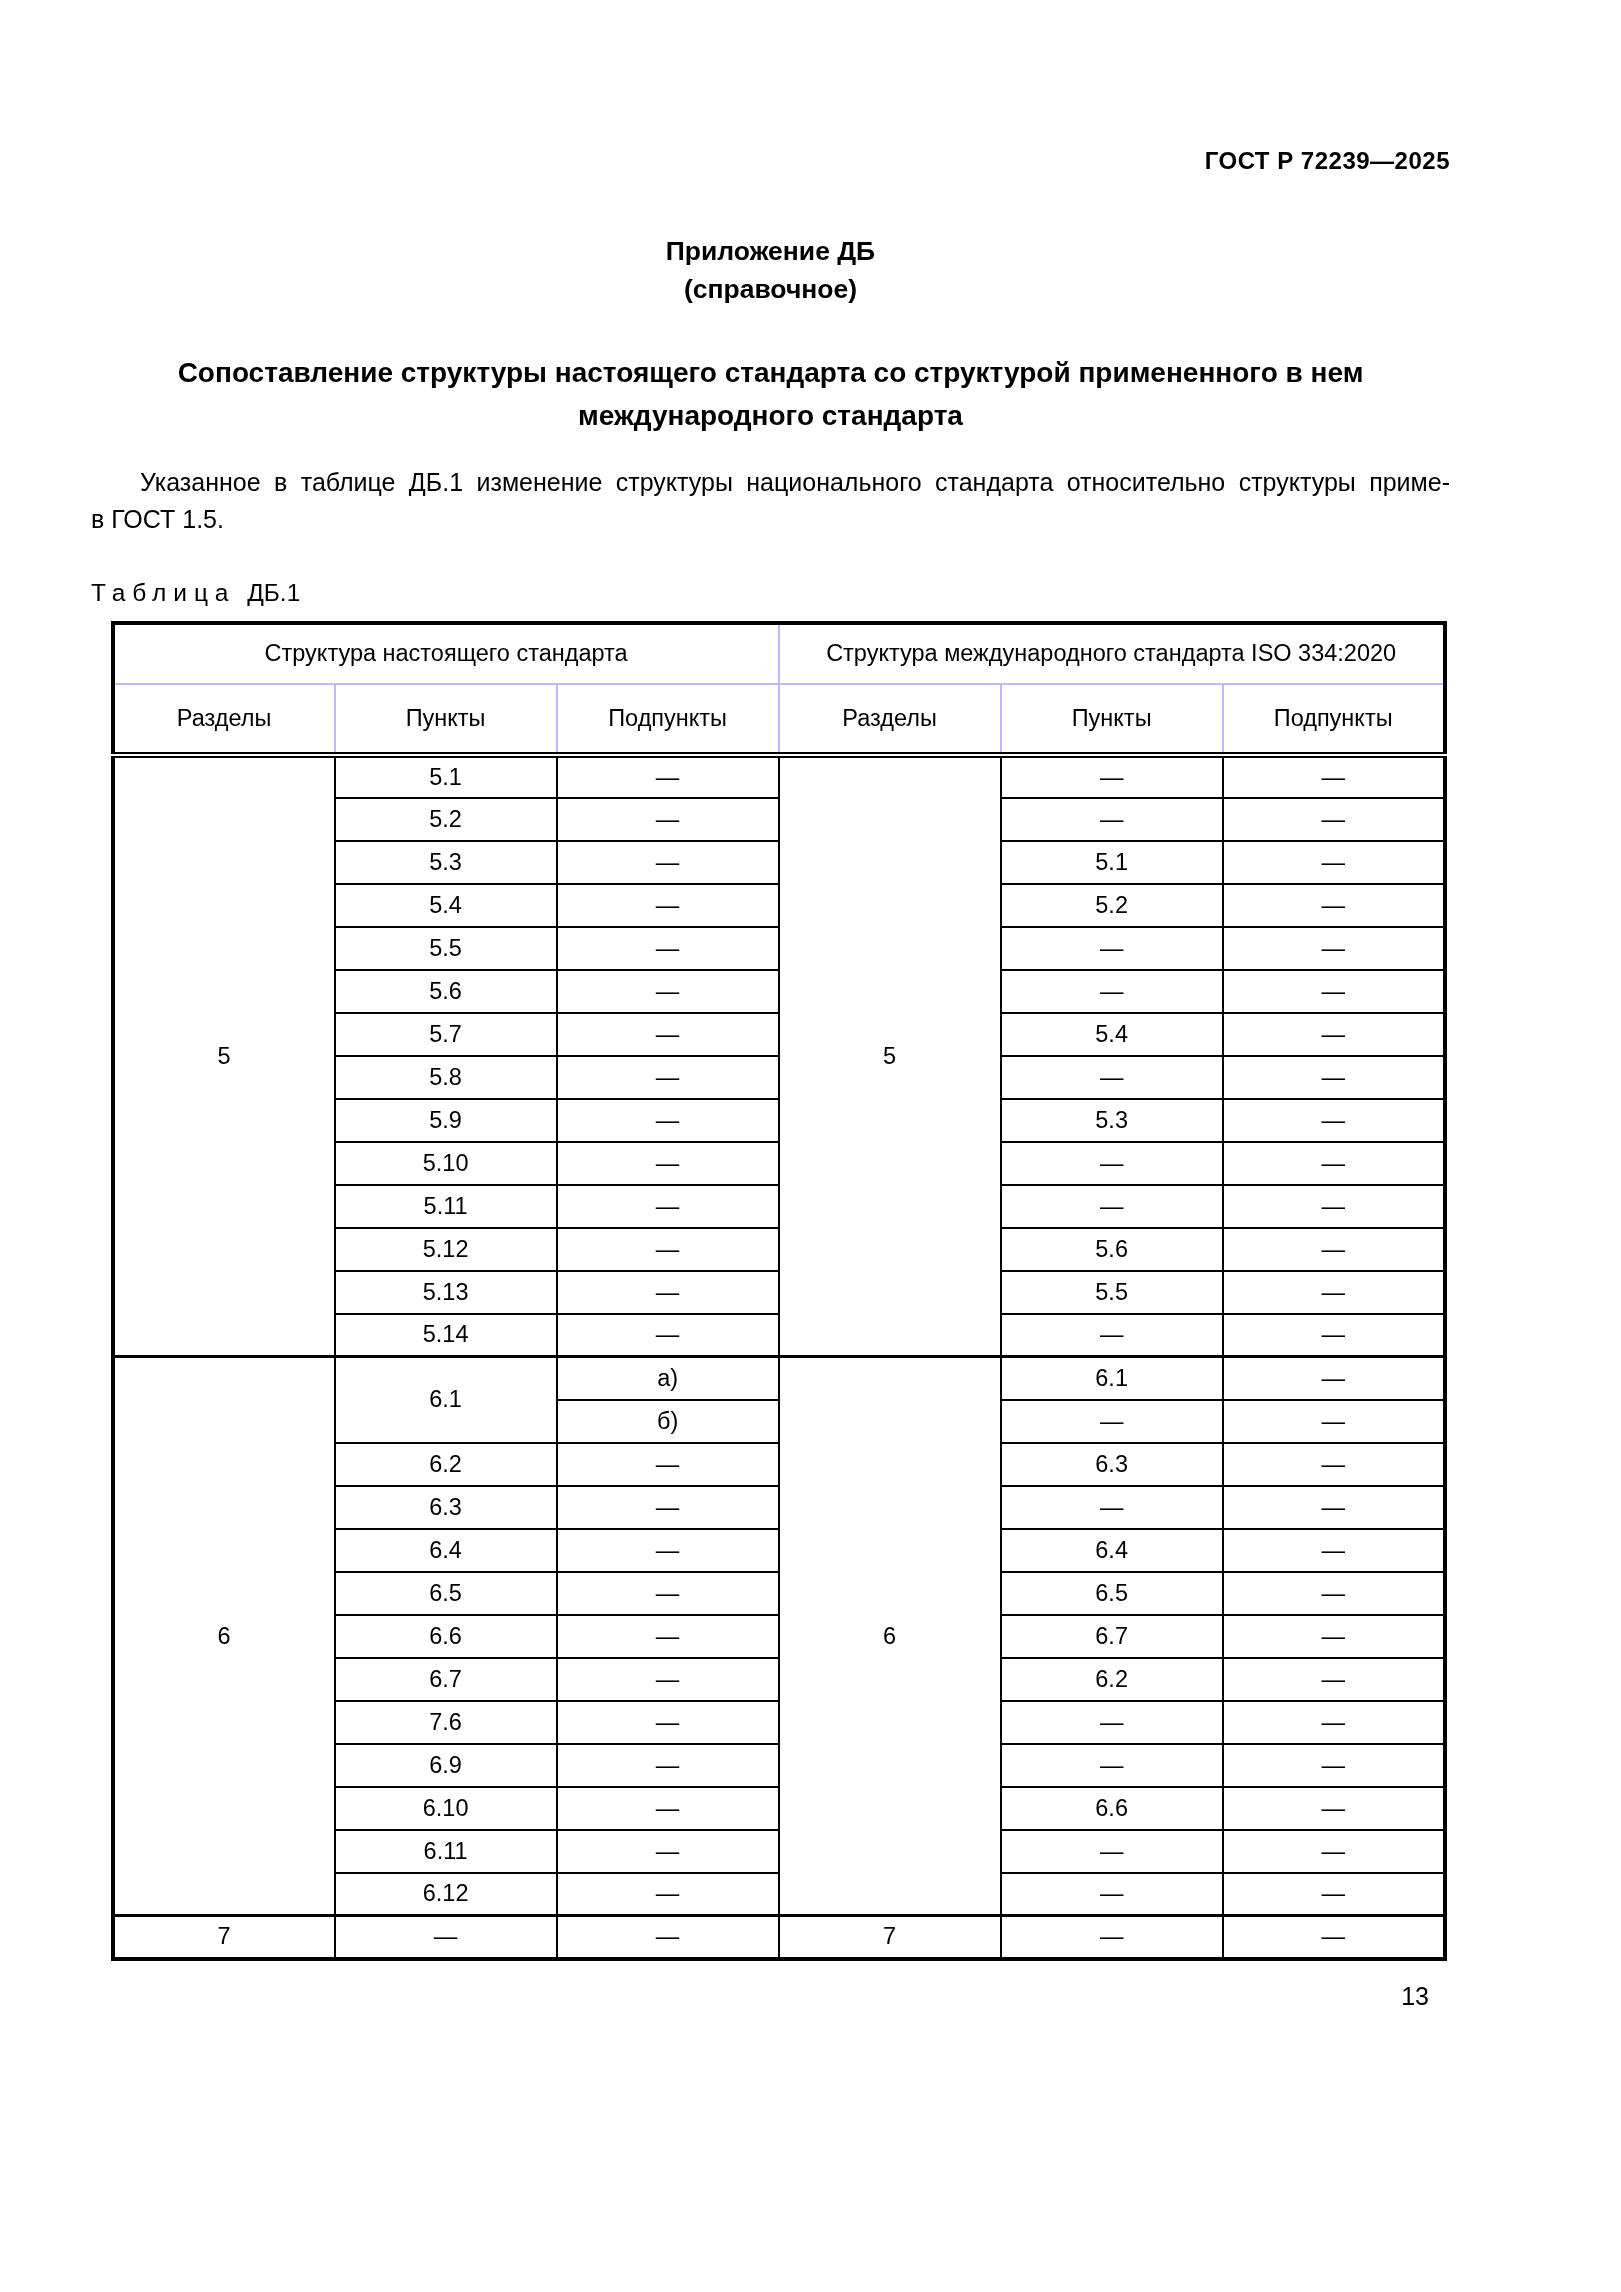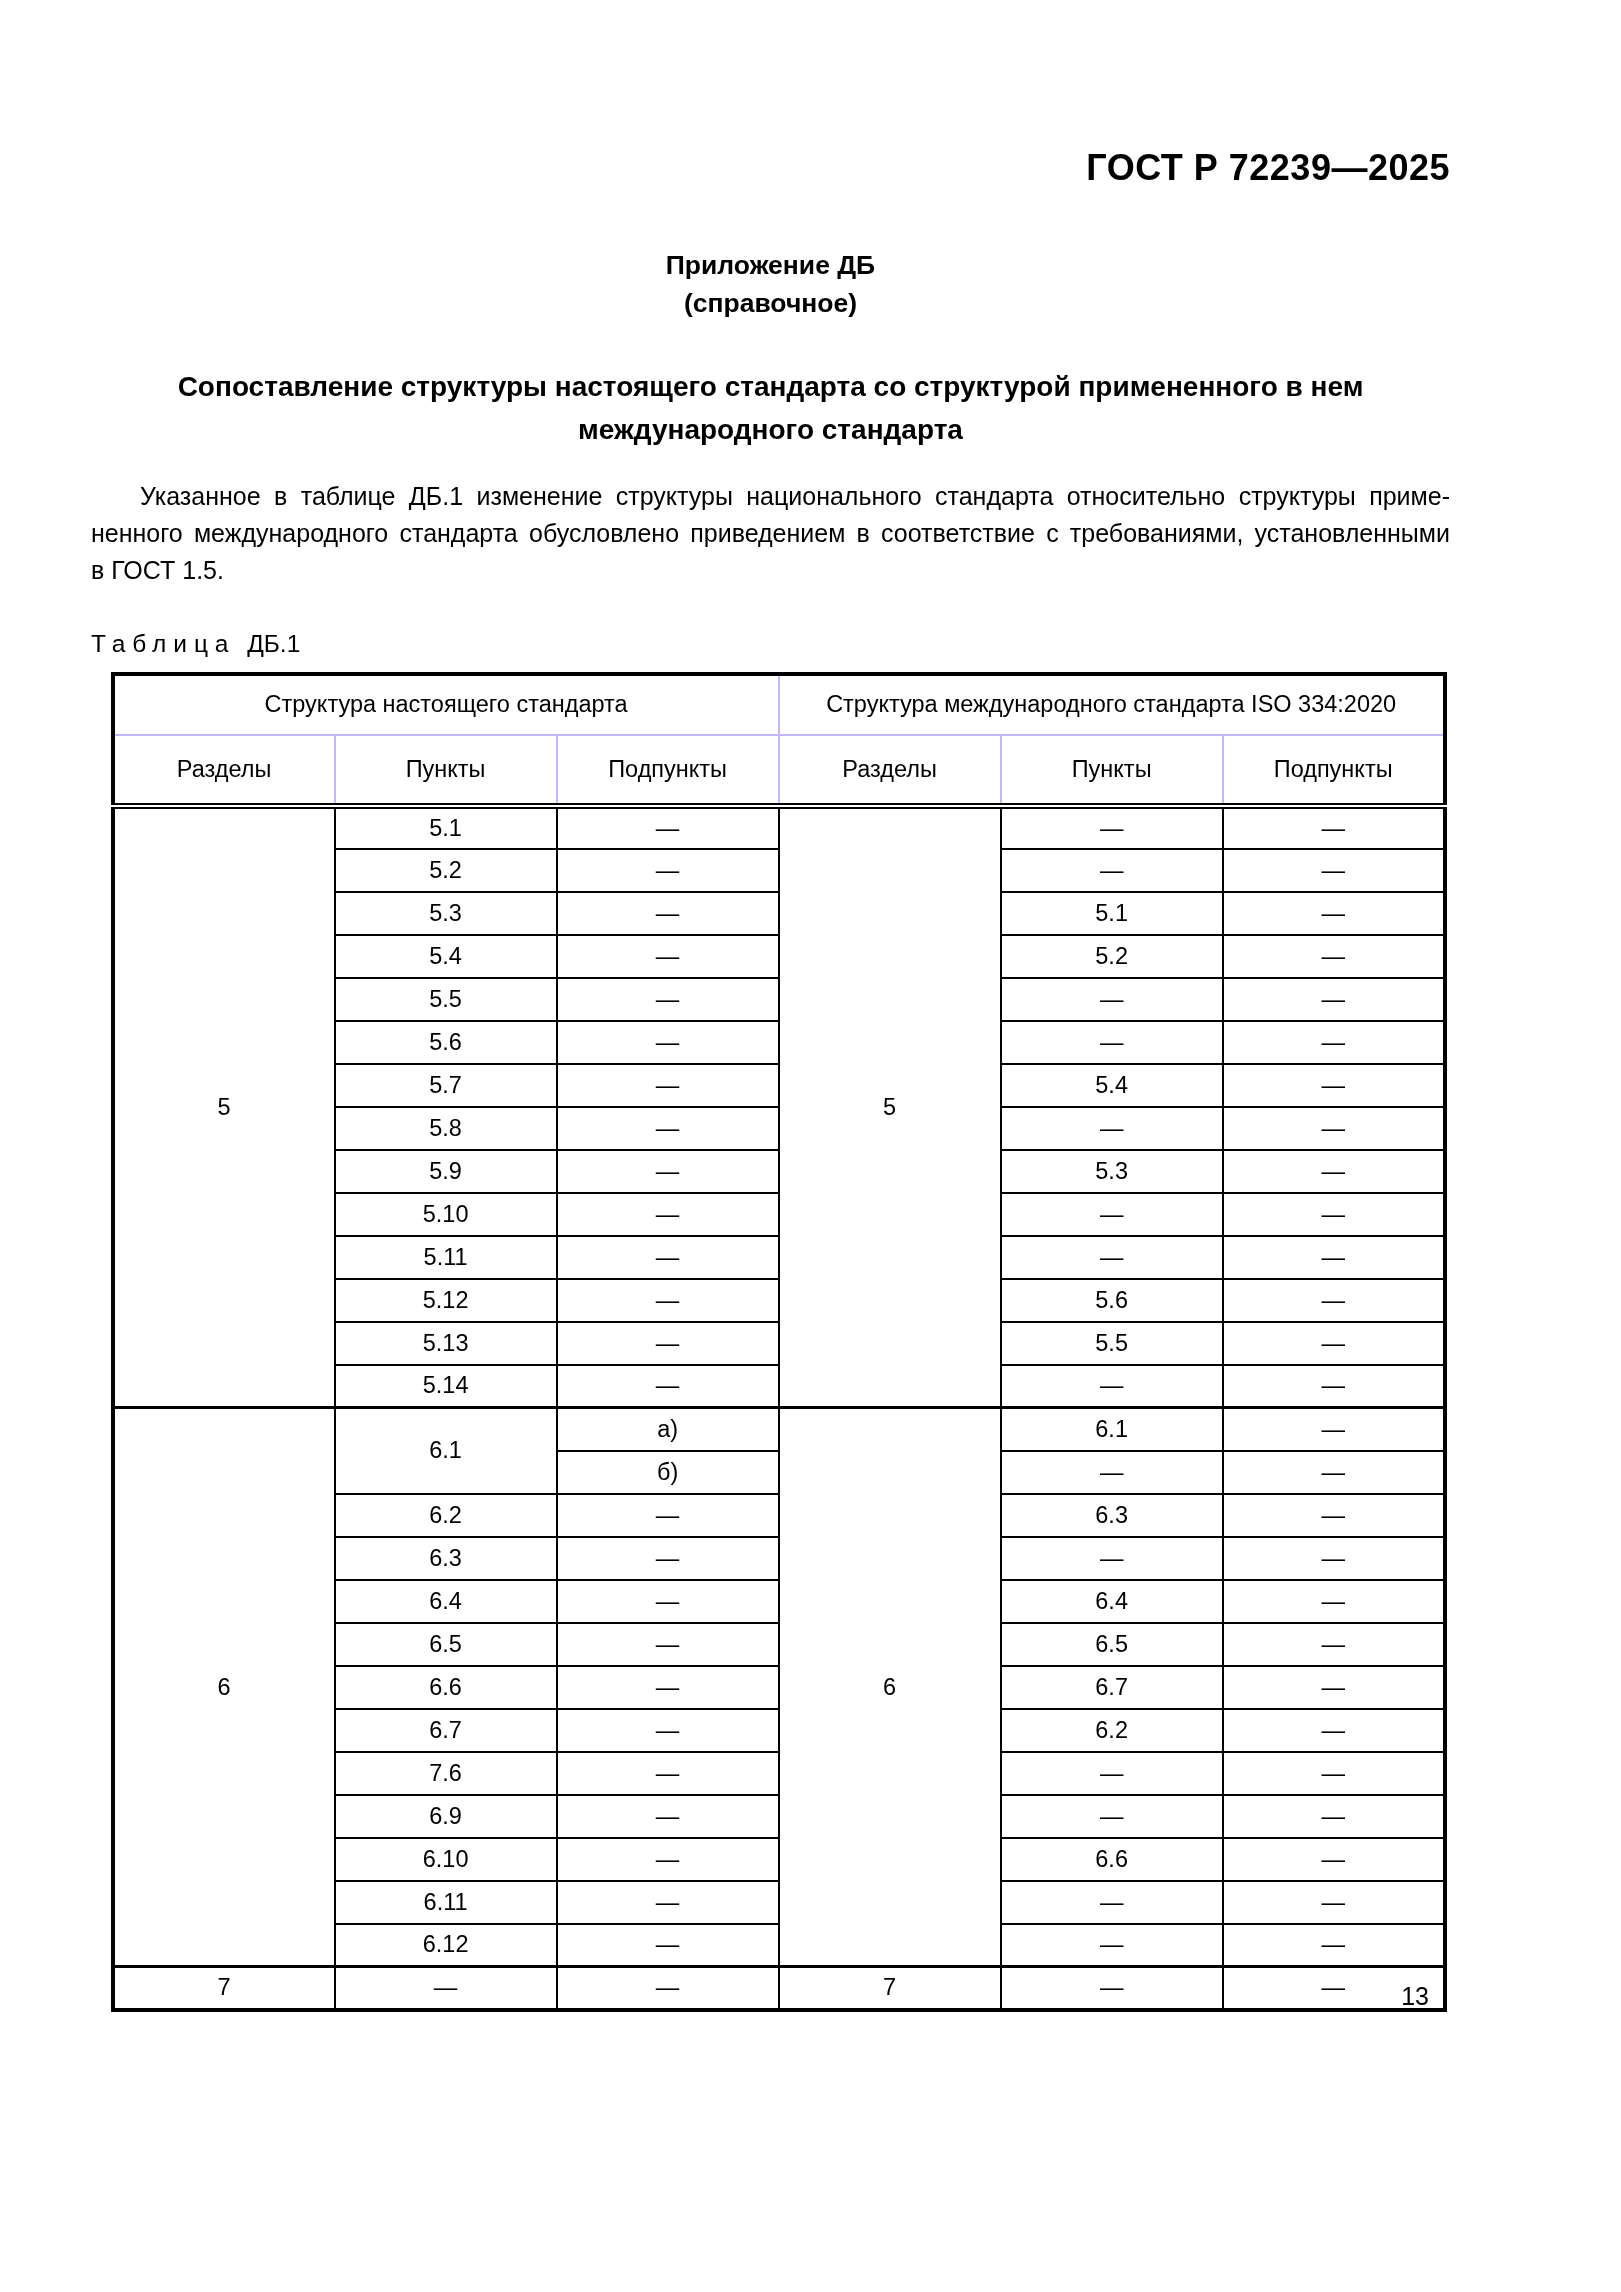--- a/index.html
+++ b/index.html
@@ -4,21 +4,21 @@
 <style>
   * { box-sizing: border-box; }
   html, body { margin: 0; padding: 0; background: #e8e8e8; }
   .page {
     width: 1621px; height: 2293px; position: relative;
     background: #ffffff; color: #000;
     font-family: "Liberation Sans", sans-serif;
     overflow: hidden;
   }
   .content { position: absolute; left: 91px; top: 0; width: 1359px; }
-  .doc-header { margin-top: 147px; text-align: right; font-size: 36px; font-weight: 700; letter-spacing: 0.5px; }
+  .doc-header { margin-top: 147px; text-align: right; font-size: 24px; font-weight: 700; letter-spacing: 0.5px; }
   .appendix { margin-top: 57px; text-align: center; font-size: 26.5px; font-weight: 700; line-height: 38px; }
   .doc-title { margin-top: 43px; text-align: center; font-size: 28px; font-weight: 700; line-height: 43px; }
   .para { margin-top: 27px; font-size: 25px; line-height: 37px; }
   .para-line { display: block; text-align: justify; text-align-last: justify; white-space: normal; }
   .para-line.first { text-indent: 49px; }
   .para-line.last { text-align: left; text-align-last: left; }
   .table-label { margin-top: 41px; font-size: 24.5px; }
   .table-label .spaced { letter-spacing: 6.9px; }
   .table-label .tbl-num { margin-left: 11.8px; }
 
@@ -55,21 +55,20 @@
       <div>(справочное)</div>
     </div>
 
     <div class="doc-title">
       <div>Сопоставление структуры настоящего стандарта со структурой примененного в нем</div>
       <div>международного стандарта</div>
     </div>
 
     <div class="para">
       <span class="para-line first">Указанное в таблице ДБ.1 изменение структуры национального стандарта относительно структуры приме-</span>
-      <span class="para-line">ненного международного стандарта обусловлено приведением в соответствие с требованиями, установленными</span>
       <span class="para-line last">в ГОСТ 1.5.</span>
     </div>
 
     <div class="table-label">
       <span class="spaced">Таблица</span><span class="tbl-num">ДБ.1</span>
     </div>
 
     <table class="cmp">
       <colgroup>
         <col style="width:222px">

